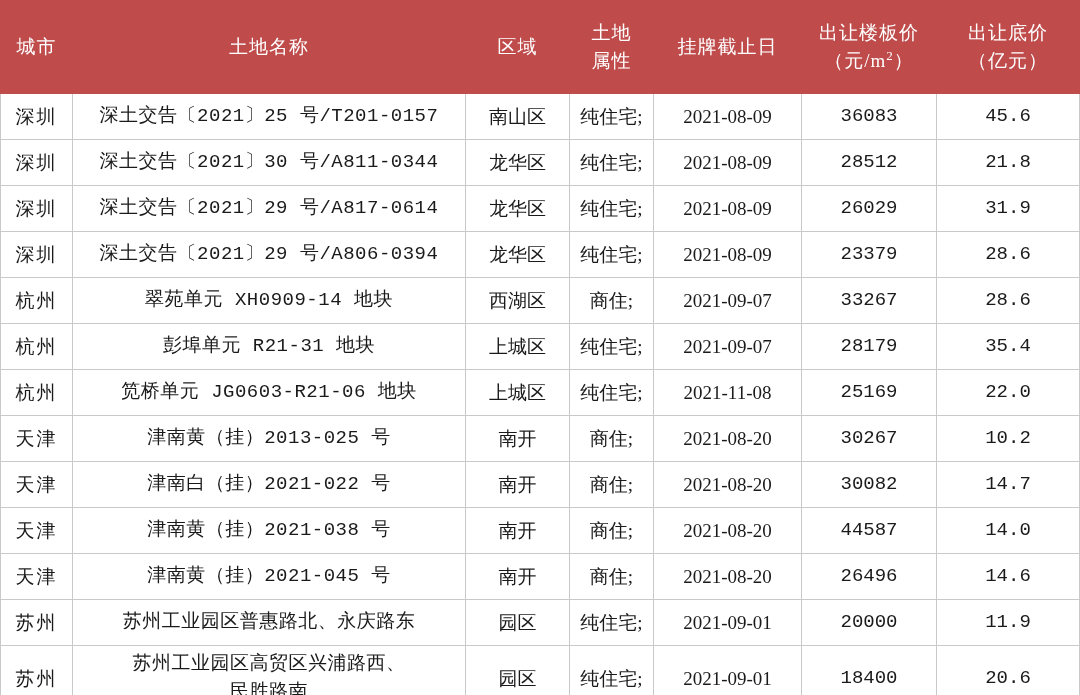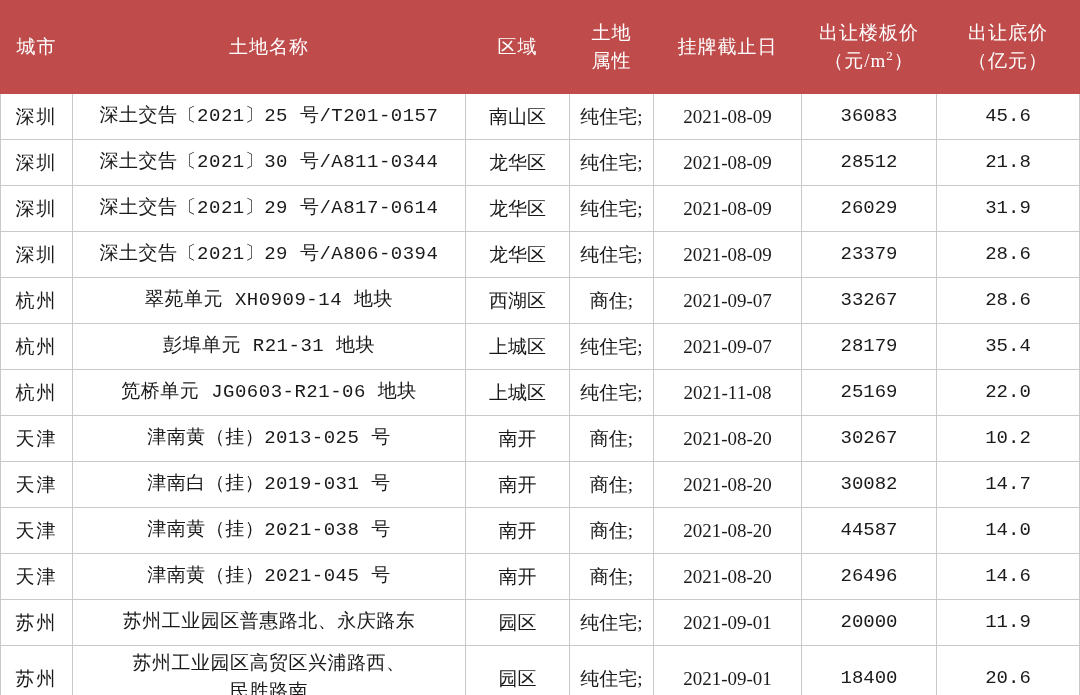--- a/index.html
+++ b/index.html
@@ -202,21 +202,21 @@
           </td>
           <td>南开</td>
           <td>商住;</td>
           <td>2021-08-20</td>
           <td class="num-cell">30267</td>
           <td class="num-cell">10.2</td>
         </tr>
         <tr>
           <td class="city-cell">天津</td>
           <td class="name-cell">
-            <span class="nm-line">津南白（挂）2019-031 号</span>
+            <span class="nm-line">津南白（挂）2021-022 号</span>
           </td>
           <td>南开</td>
           <td>商住;</td>
           <td>2021-08-20</td>
           <td class="num-cell">30082</td>
           <td class="num-cell">14.7</td>
         </tr>
         <tr>
           <td class="city-cell">天津</td>
           <td class="name-cell">

